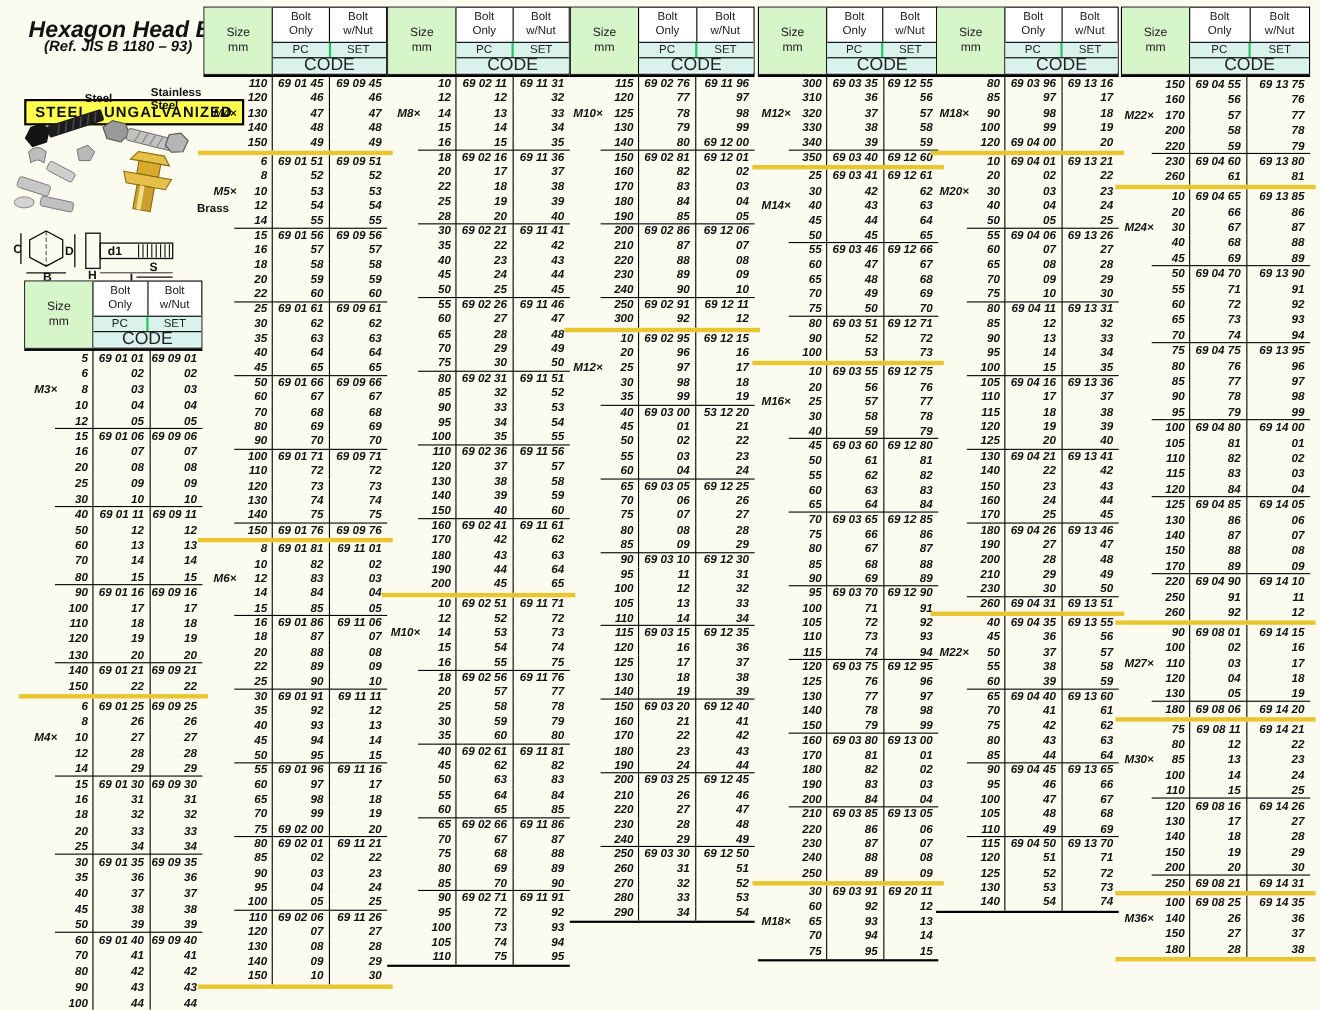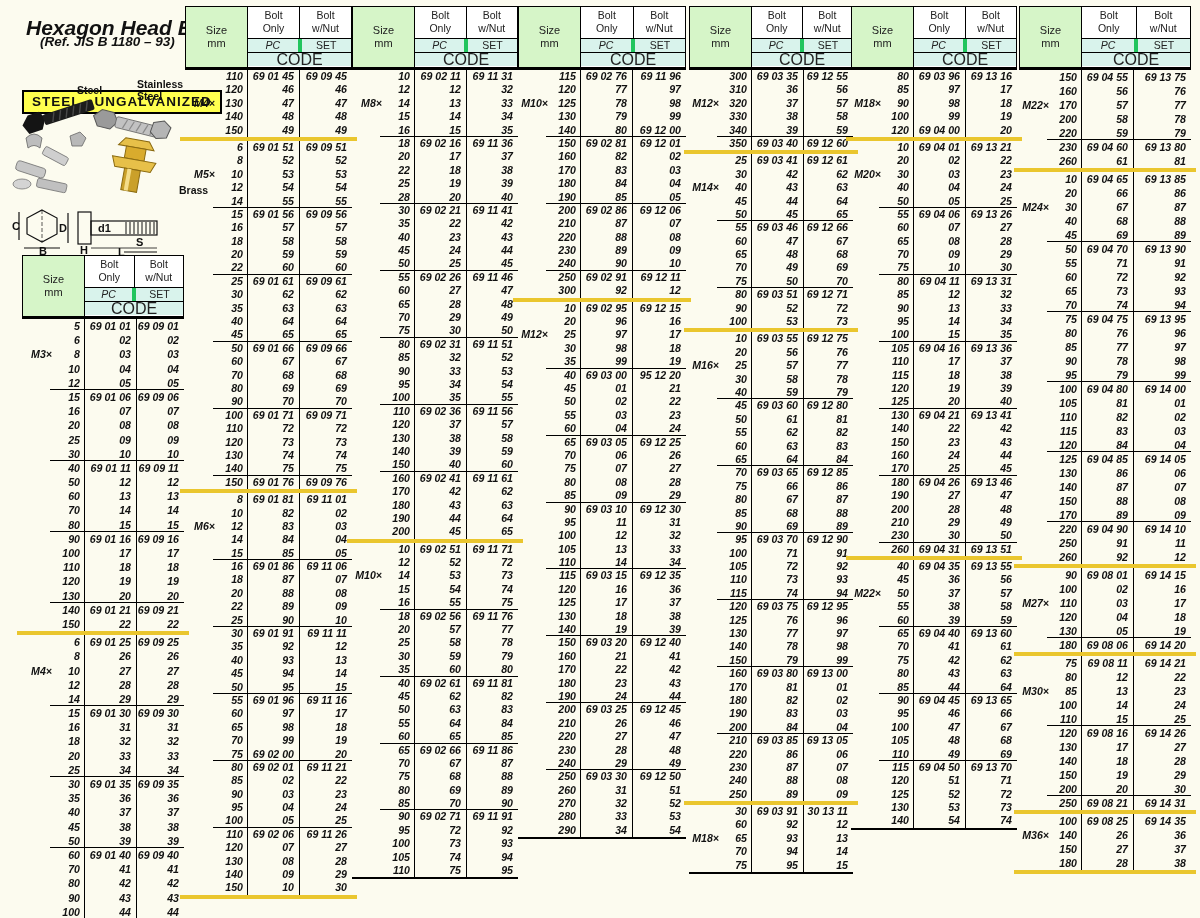--- a/index.html
+++ b/index.html
@@ -32,21 +32,21 @@
   .thead { display:flex; border:1px solid #000; background:#fff; height:62px; }
   .hsize { width:62px; min-width:62px; background:#d6f5c8; border-right:1px solid #000;
     display:flex; flex-direction:column; justify-content:center; align-items:center;
     font-size:11px; line-height:13px; color:#222; }
   .hright { flex:1; display:flex; flex-direction:column; }
   .hnames { display:flex; height:31px; }
   .hnames > div { flex:1; text-align:center; font-size:10.5px; line-height:13px; padding-top:2px; color:#222; }
   .hnames > div:first-child { border-right:1px solid #000; }
   .hunits { display:flex; height:14px; background:#d9f3ec; border-top:1px solid #000; }
   .hunits > div { flex:1; text-align:center; font-size:10.5px; line-height:13px; color:#222; }
-  .hunits > div:first-child { border-right:4px solid #22c55e;font-style:italic; }
+  .hunits > div:first-child { border-right:2px solid #22c55e; }
   .hcode { height:14px; background:#d9f3ec; border-top:1px solid #000; text-align:center;
     font-size:16px; line-height:13px; color:#222; }
 
   .tbody { border-top:2px solid #000; border-bottom:2px solid #000;font-style:italic; }
   .tbody.no-bb { border-bottom:none; }
   .trow { display:flex; height:var(--rh); line-height:var(--rh); font-size:10.6px; font-weight:bold;
     white-space:nowrap; color:#111; }
   .c-m    { width:30px; min-width:30px; text-align:right; }
   .c-size { width:32px; min-width:32px; text-align:right; padding-right:4px; }
   .c-pc   { width:53px; min-width:53px; border-left:1px solid #000; border-right:1px solid #000;
@@ -1423,21 +1423,21 @@
           <div class="c-size">35</div>
           <div class="c-pc">99</div>
           <div class="c-set">19</div>
         </div>
       </div>
       <div class="block sep-thin">
         <div class="trow">
           <div class="c-m"></div>
           <div class="c-size">40</div>
           <div class="c-pc">69 03 00</div>
-          <div class="c-set">95 12 20</div>
+          <div class="c-set">53 12 20</div>
         </div>
         <div class="trow">
           <div class="c-m"></div>
           <div class="c-size">45</div>
           <div class="c-pc">01</div>
           <div class="c-set">21</div>
         </div>
         <div class="trow">
           <div class="c-m"></div>
           <div class="c-size">50</div>
@@ -2019,21 +2019,21 @@
           <div class="c-pc">89</div>
           <div class="c-set">09</div>
         </div>
       </div>
       <div class="ysep"></div>
       <div class="block sep-none">
         <div class="trow">
           <div class="c-m"></div>
           <div class="c-size">30</div>
           <div class="c-pc">69 03 91</div>
-          <div class="c-set">30 13 11</div>
+          <div class="c-set">69 20 11</div>
         </div>
         <div class="trow">
           <div class="c-m"></div>
           <div class="c-size">60</div>
           <div class="c-pc">92</div>
           <div class="c-set">12</div>
         </div>
         <div class="trow">
           <div class="c-m">M18×</div>
           <div class="c-size">65</div>

